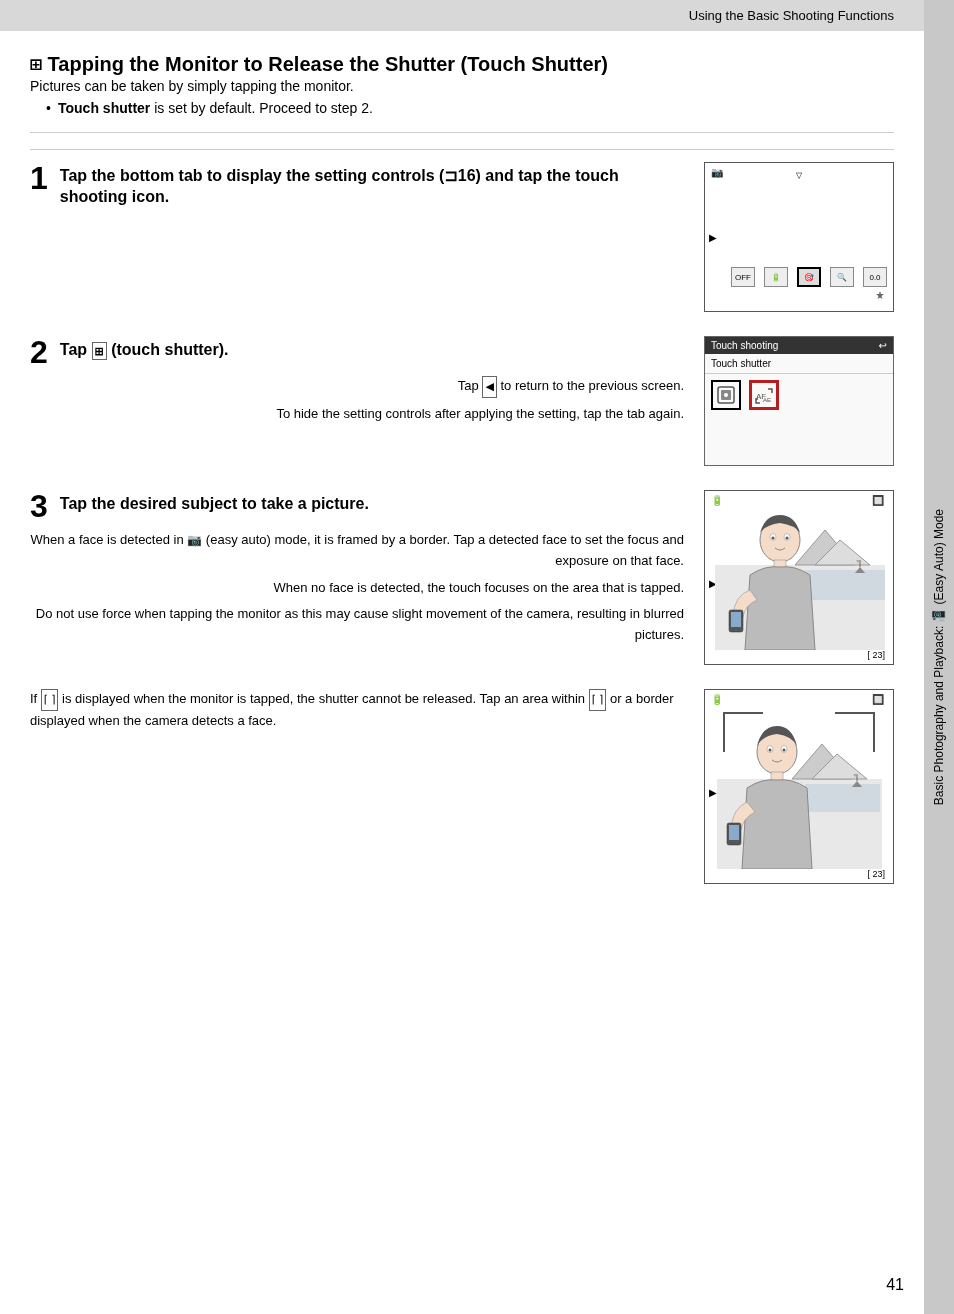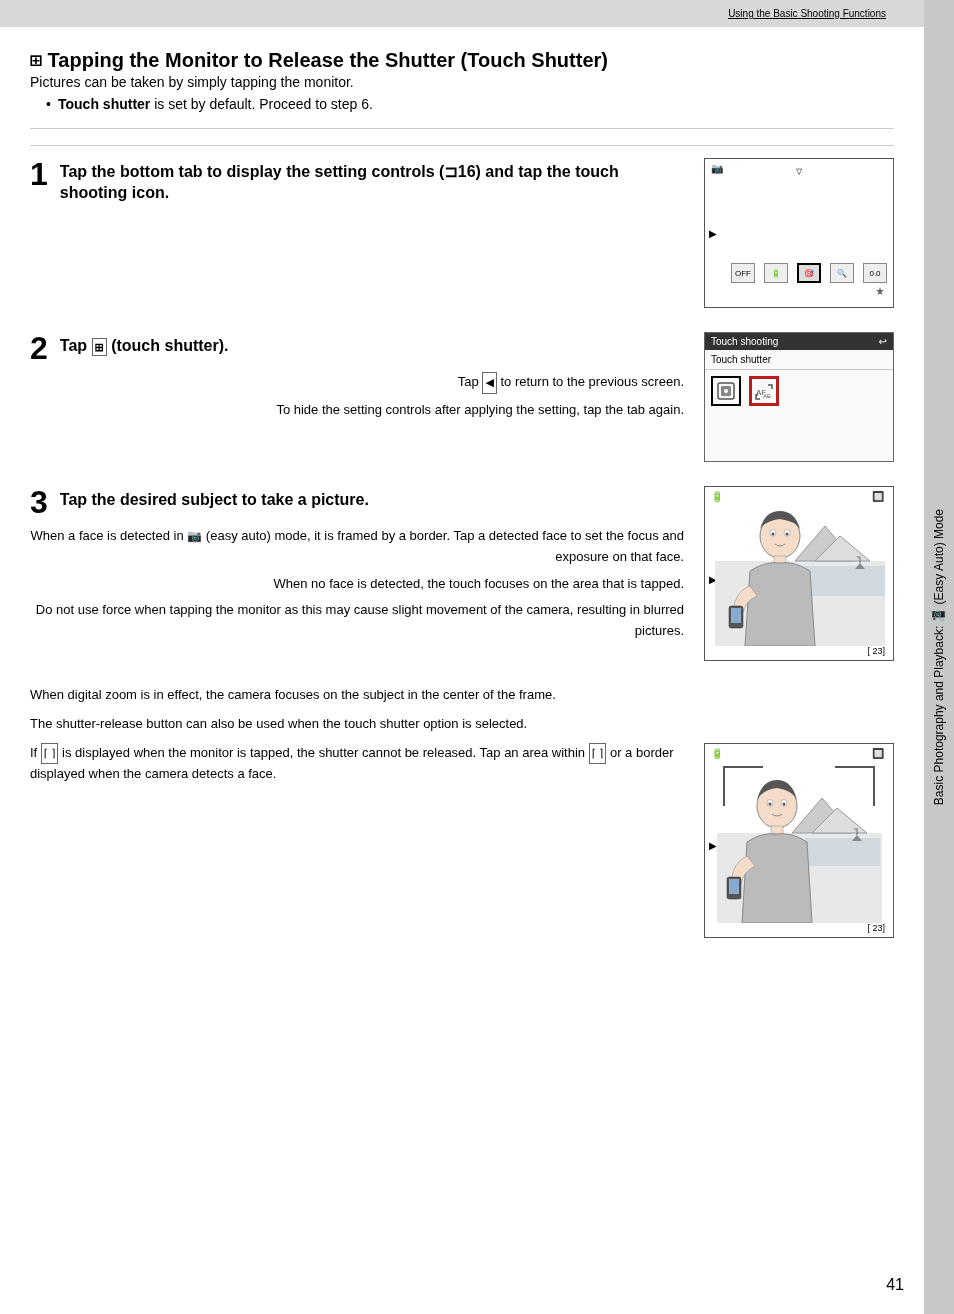--- a/index.html
+++ b/index.html
@@ -50,25 +50,24 @@
     .main-content {
       flex: 1;
       padding: 0 30px 30px 30px;
       margin-right: 30px;
     }
 
     
     .top-header {
       background: #d8d8d8;
       margin: 0 -30px 20px -30px;
-      padding: 8px 38px 8px 30px;
+      padding: 8px 30px 8px 30px;
       text-align: right;
-      font-size: 10px;
+      font-size: 13px;
       color: #000;
-      text-decoration: underline;
     }
 
     
     .page-title-section {
       margin-bottom: 16px;
       padding-bottom: 16px;
       border-bottom: 1px solid #ccc;
     }
 
     .page-title {
@@ -336,21 +335,21 @@
     </div>
 
     <div class="page-title-section">
       <div class="page-title">
         <span style="font-size:20px; font-family: monospace;">⊞</span>
         <span>Tapping the Monitor to Release the Shutter (Touch Shutter)</span>
       </div>
       <p class="intro-text">Pictures can be taken by simply tapping the monitor.</p>
       <ul>
         <li class="bullet-item">
-          <strong>Touch shutter</strong><span> is set by default. Proceed to step 6.</span>
+          <strong>Touch shutter</strong><span> is set by default. Proceed to step 2.</span>
         </li>
       </ul>
     </div>
 
     <div class="section-divider"></div>
 
     <div class="step-section">
       <div class="step-content">
         <div class="step-header-row">
           <span class="step-num-large">1</span>
@@ -474,24 +473,20 @@
 
             <path d="M35,95 Q20,100 18,120 L28,122 Q30,110 42,105 Z" fill="#f5dcc8" stroke="#888" stroke-width="0.5"></path>
 
             <rect x="14" y="115" width="14" height="22" rx="2" fill="#555" stroke="#333" stroke-width="0.5"></rect>
             <rect x="16" y="117" width="10" height="15" fill="#88aacc"></rect>
           </svg>
         </div>
       </div>
     </div>
 
-    <div class="step3-extra">
-      <p>When digital zoom is in effect, the camera focuses on the subject in the center of the frame.</p>
-      <p>The shutter-release button can also be used when the touch shutter option is selected.</p>
-    </div>
 
     <div class="bottom-section">
       <div class="bottom-text">
         <p>If <span class="inline-icon">⌈ ⌉</span> is displayed when the monitor is tapped, the shutter cannot be released. Tap an area within <span class="inline-icon">⌈ ⌉</span> or a border displayed when the camera detects a face.</p>
       </div>
 
       <div class="illustration" style="width:190px; height:195px;">
         <div class="illustration-inner">
           <span style="position:absolute; top:4px; left:6px; font-size:10px;">🔋</span>
           <span style="position:absolute; top:4px; right:8px; font-size:10px;">🔲</span>

